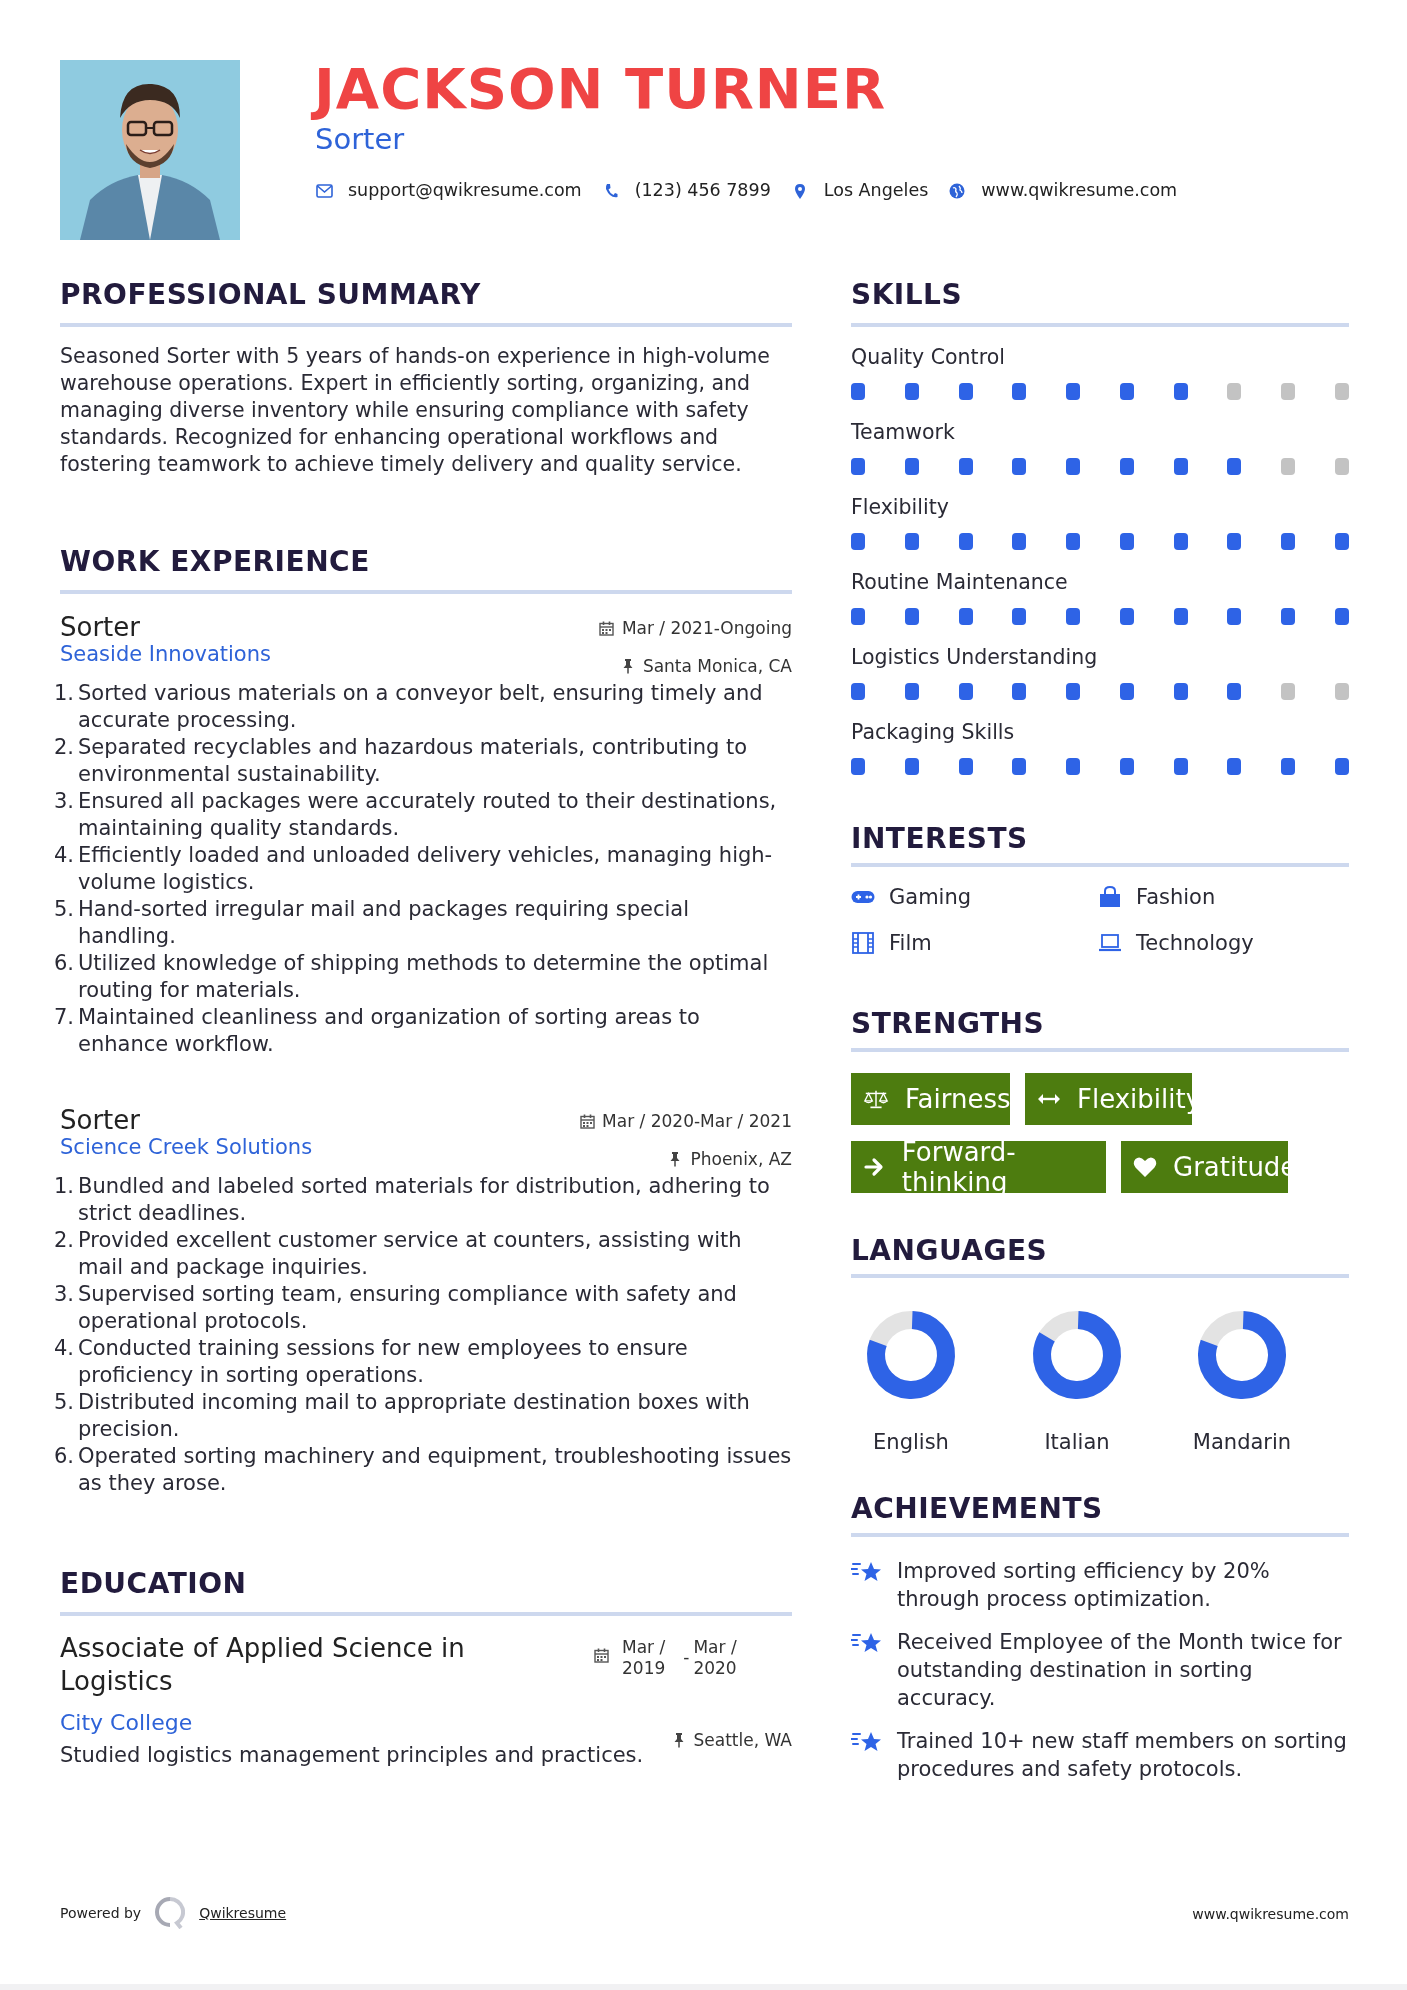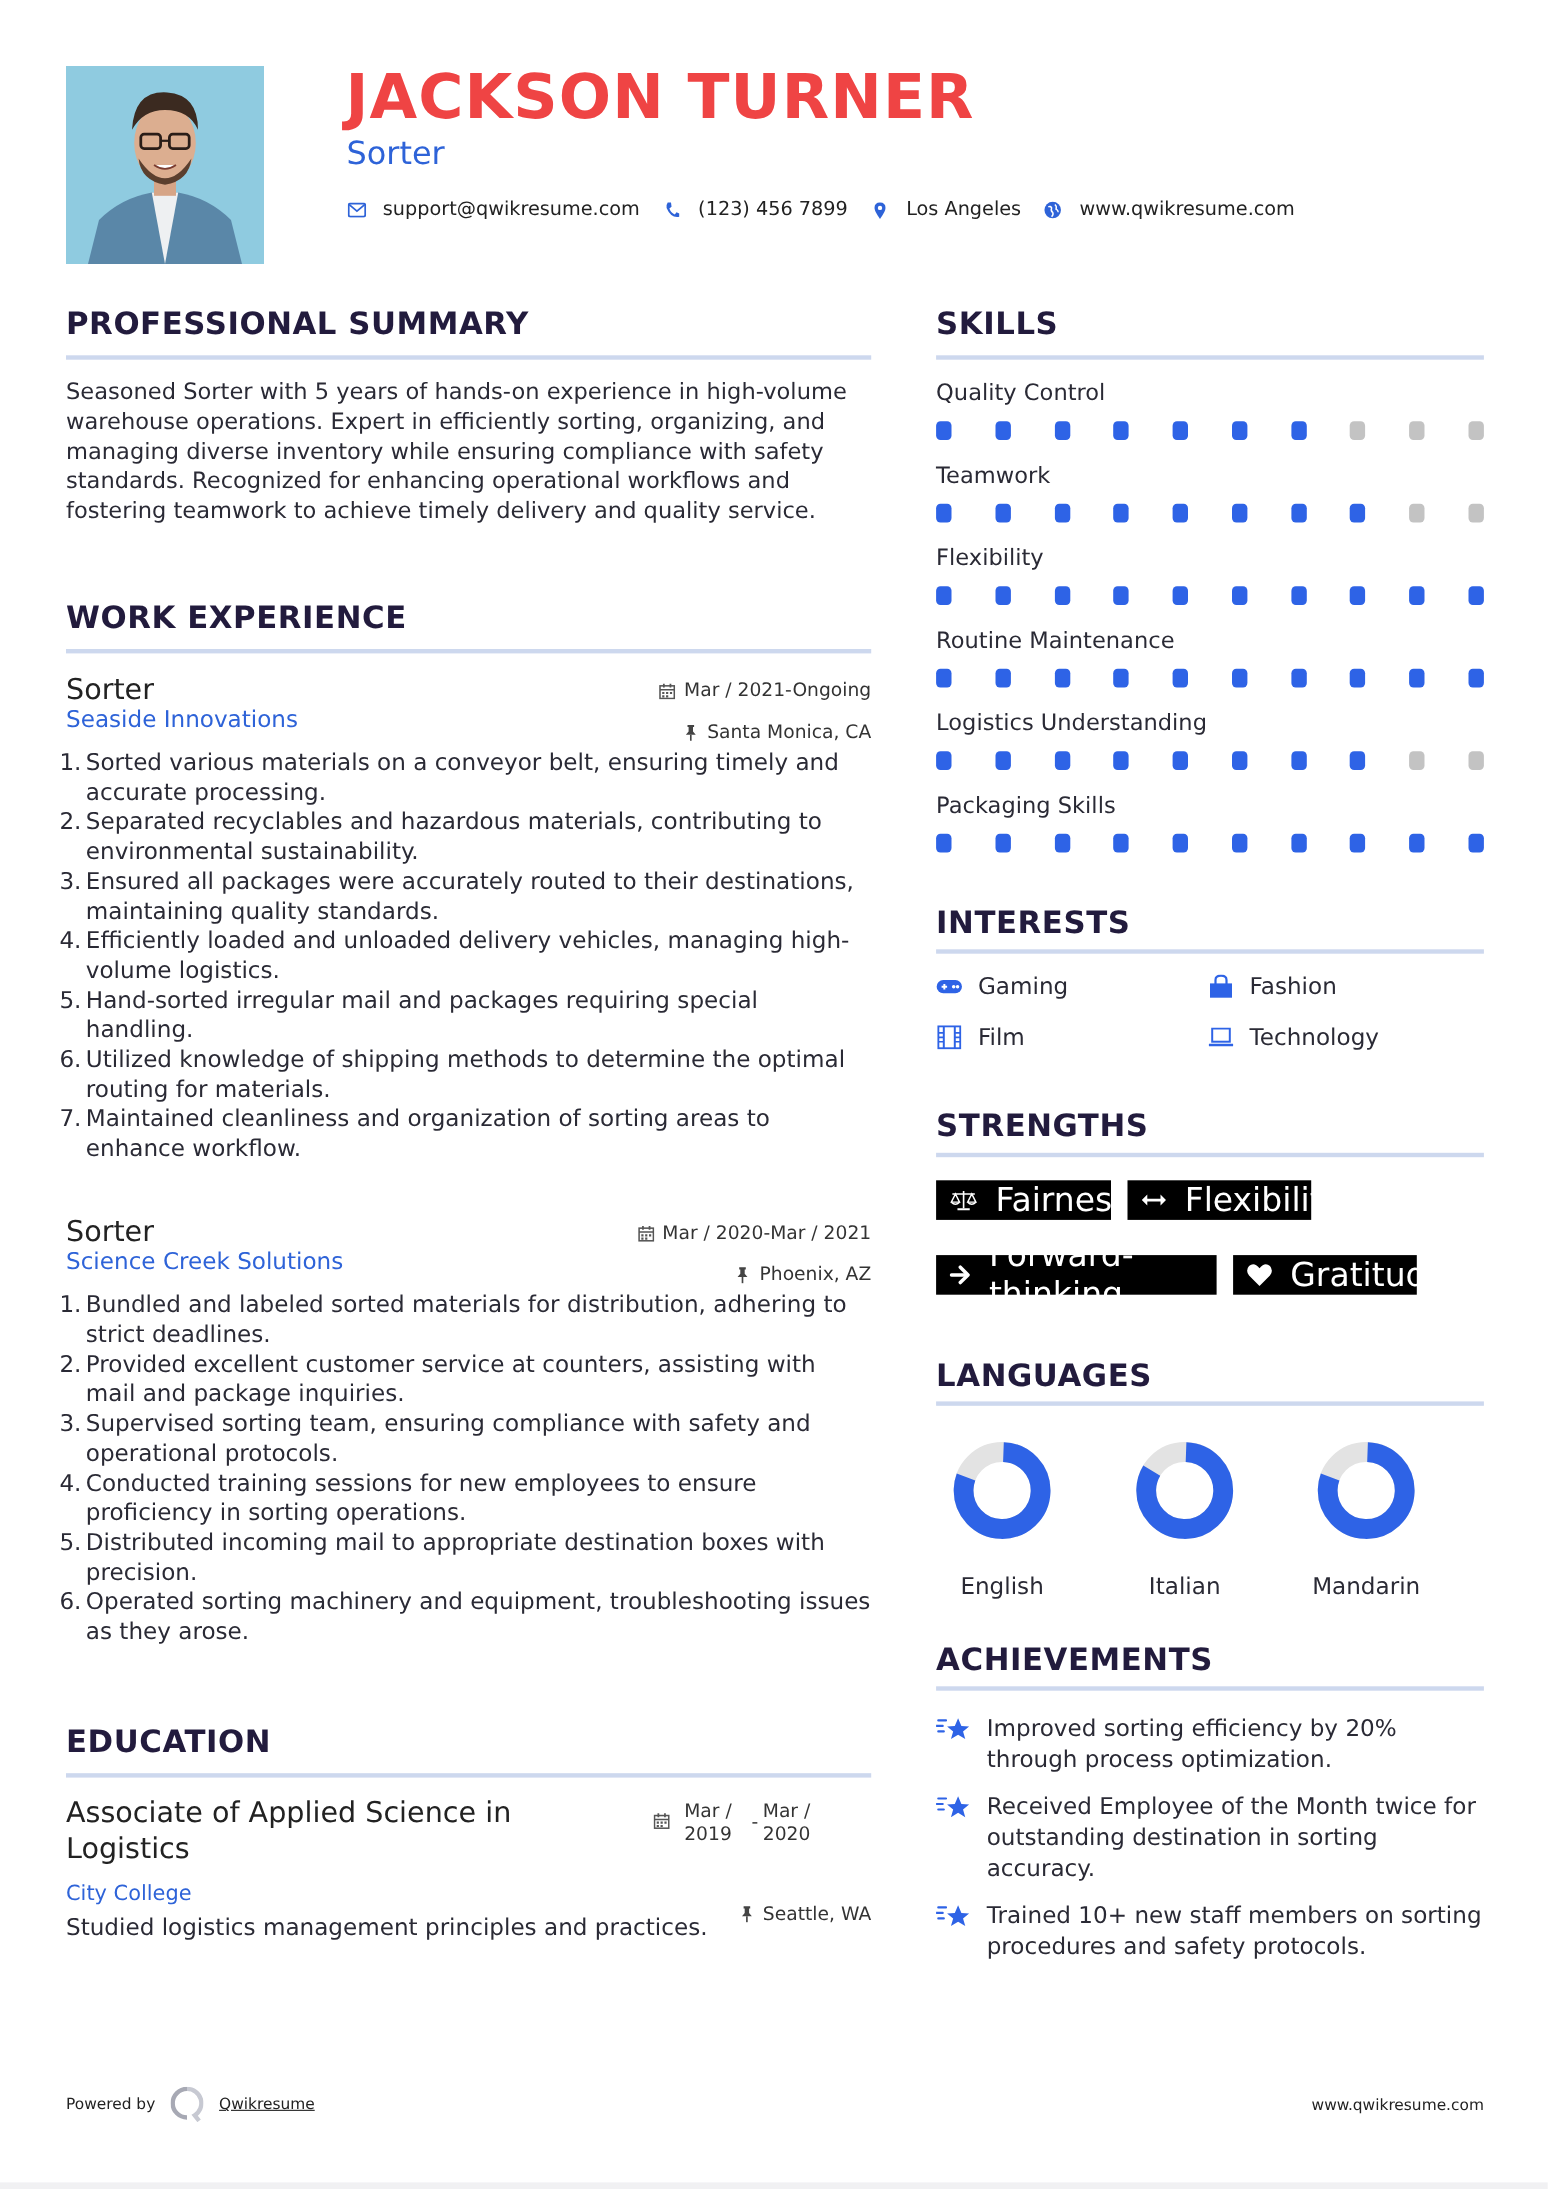--- a/index.html
+++ b/index.html
@@ -37,37 +37,37 @@
   .meta-ico { width: 16px; height: 16px; margin-right: 7px; display: inline-flex; align-items: center; justify-content: center; color: #444; }
   .job ol { list-style: none; margin-top: 14px; font-size: 21px; line-height: 27px; color: #2a2a35; }
   .job ol li { position: relative; padding-left: 18px; }
   .job ol li .num { position: absolute; left: -6px; top: 0; }
 
   .edu { position: absolute; left: 60px; top: 1632px; width: 732px; }
   .edu .deg { font-size: 26px; line-height: 33px; width: 440px; color: #222; }
   .edu .dates { position: absolute; left: 533px; top: 5px; display: flex; font-size: 17px; color: #333; line-height: 21px; }
   .edu .dates .d { margin-left: 6px; }
   .edu .dates .dash { margin: 0 4px 0 18px; }
-  .edu .school { font-size: 19px; color: #2e63d8; margin-top: 12px; }
+  .edu .school { font-size: 22px; color: #2e63d8; margin-top: 12px; }
   .edu .loc { position: absolute; right: 0; top: 98px; font-size: 17px; color: #333; display: flex; align-items: center; }
   .edu .desc { font-size: 21px; margin-top: 8px; color: #2a2a35; }
 
   
   .skill { position: absolute; left: 851px; width: 498px; }
   .skill .sl { font-size: 20.5px; color: #2a2a35; }
   .skill .dots { display: flex; justify-content: space-between; margin-top: 14px; width: 498px; }
   .dot { width: 14px; height: 17px; border-radius: 4px; background: #2e63e6; }
   .dot.off { background: #c3c3c3; }
 
   
   .interest { position: absolute; display: flex; align-items: center; font-size: 21px; color: #2a2a35; }
   .interest .ii { width: 24px; height: 22px; margin-right: 14px; display: inline-flex; align-items: center; justify-content: center; color: #2e63e6; }
 
   
-  .badge { position: absolute; height: 36px; background: #000000; color: #fff; font-size: 30px; display: flex; align-items: center; padding: 0 12px 0 12px; }
+  .badge { position: absolute; height: 52px; background: #4d7c0f; color: #fff; font-size: 26px; display: flex; align-items: center; padding: 0 12px 0 12px; }
   .badge .bi { width: 26px; height: 22px; display: inline-flex; align-items: center; justify-content: center; margin-right: 16px; }
 
   
   .lang { position: absolute; top: 1310px; width: 120px; text-align: center; }
   .lang svg { display: block; margin: 0 auto; }
   .lang .ln { font-size: 21px; color: #2a2a35; margin-top: 30px; }
 
   
   .ach { position: absolute; left: 851px; width: 500px; display: flex; }
   .ach .ai { width: 32px; height: 28px; margin-right: 14px; flex: 0 0 32px; margin-top: 2px; }

